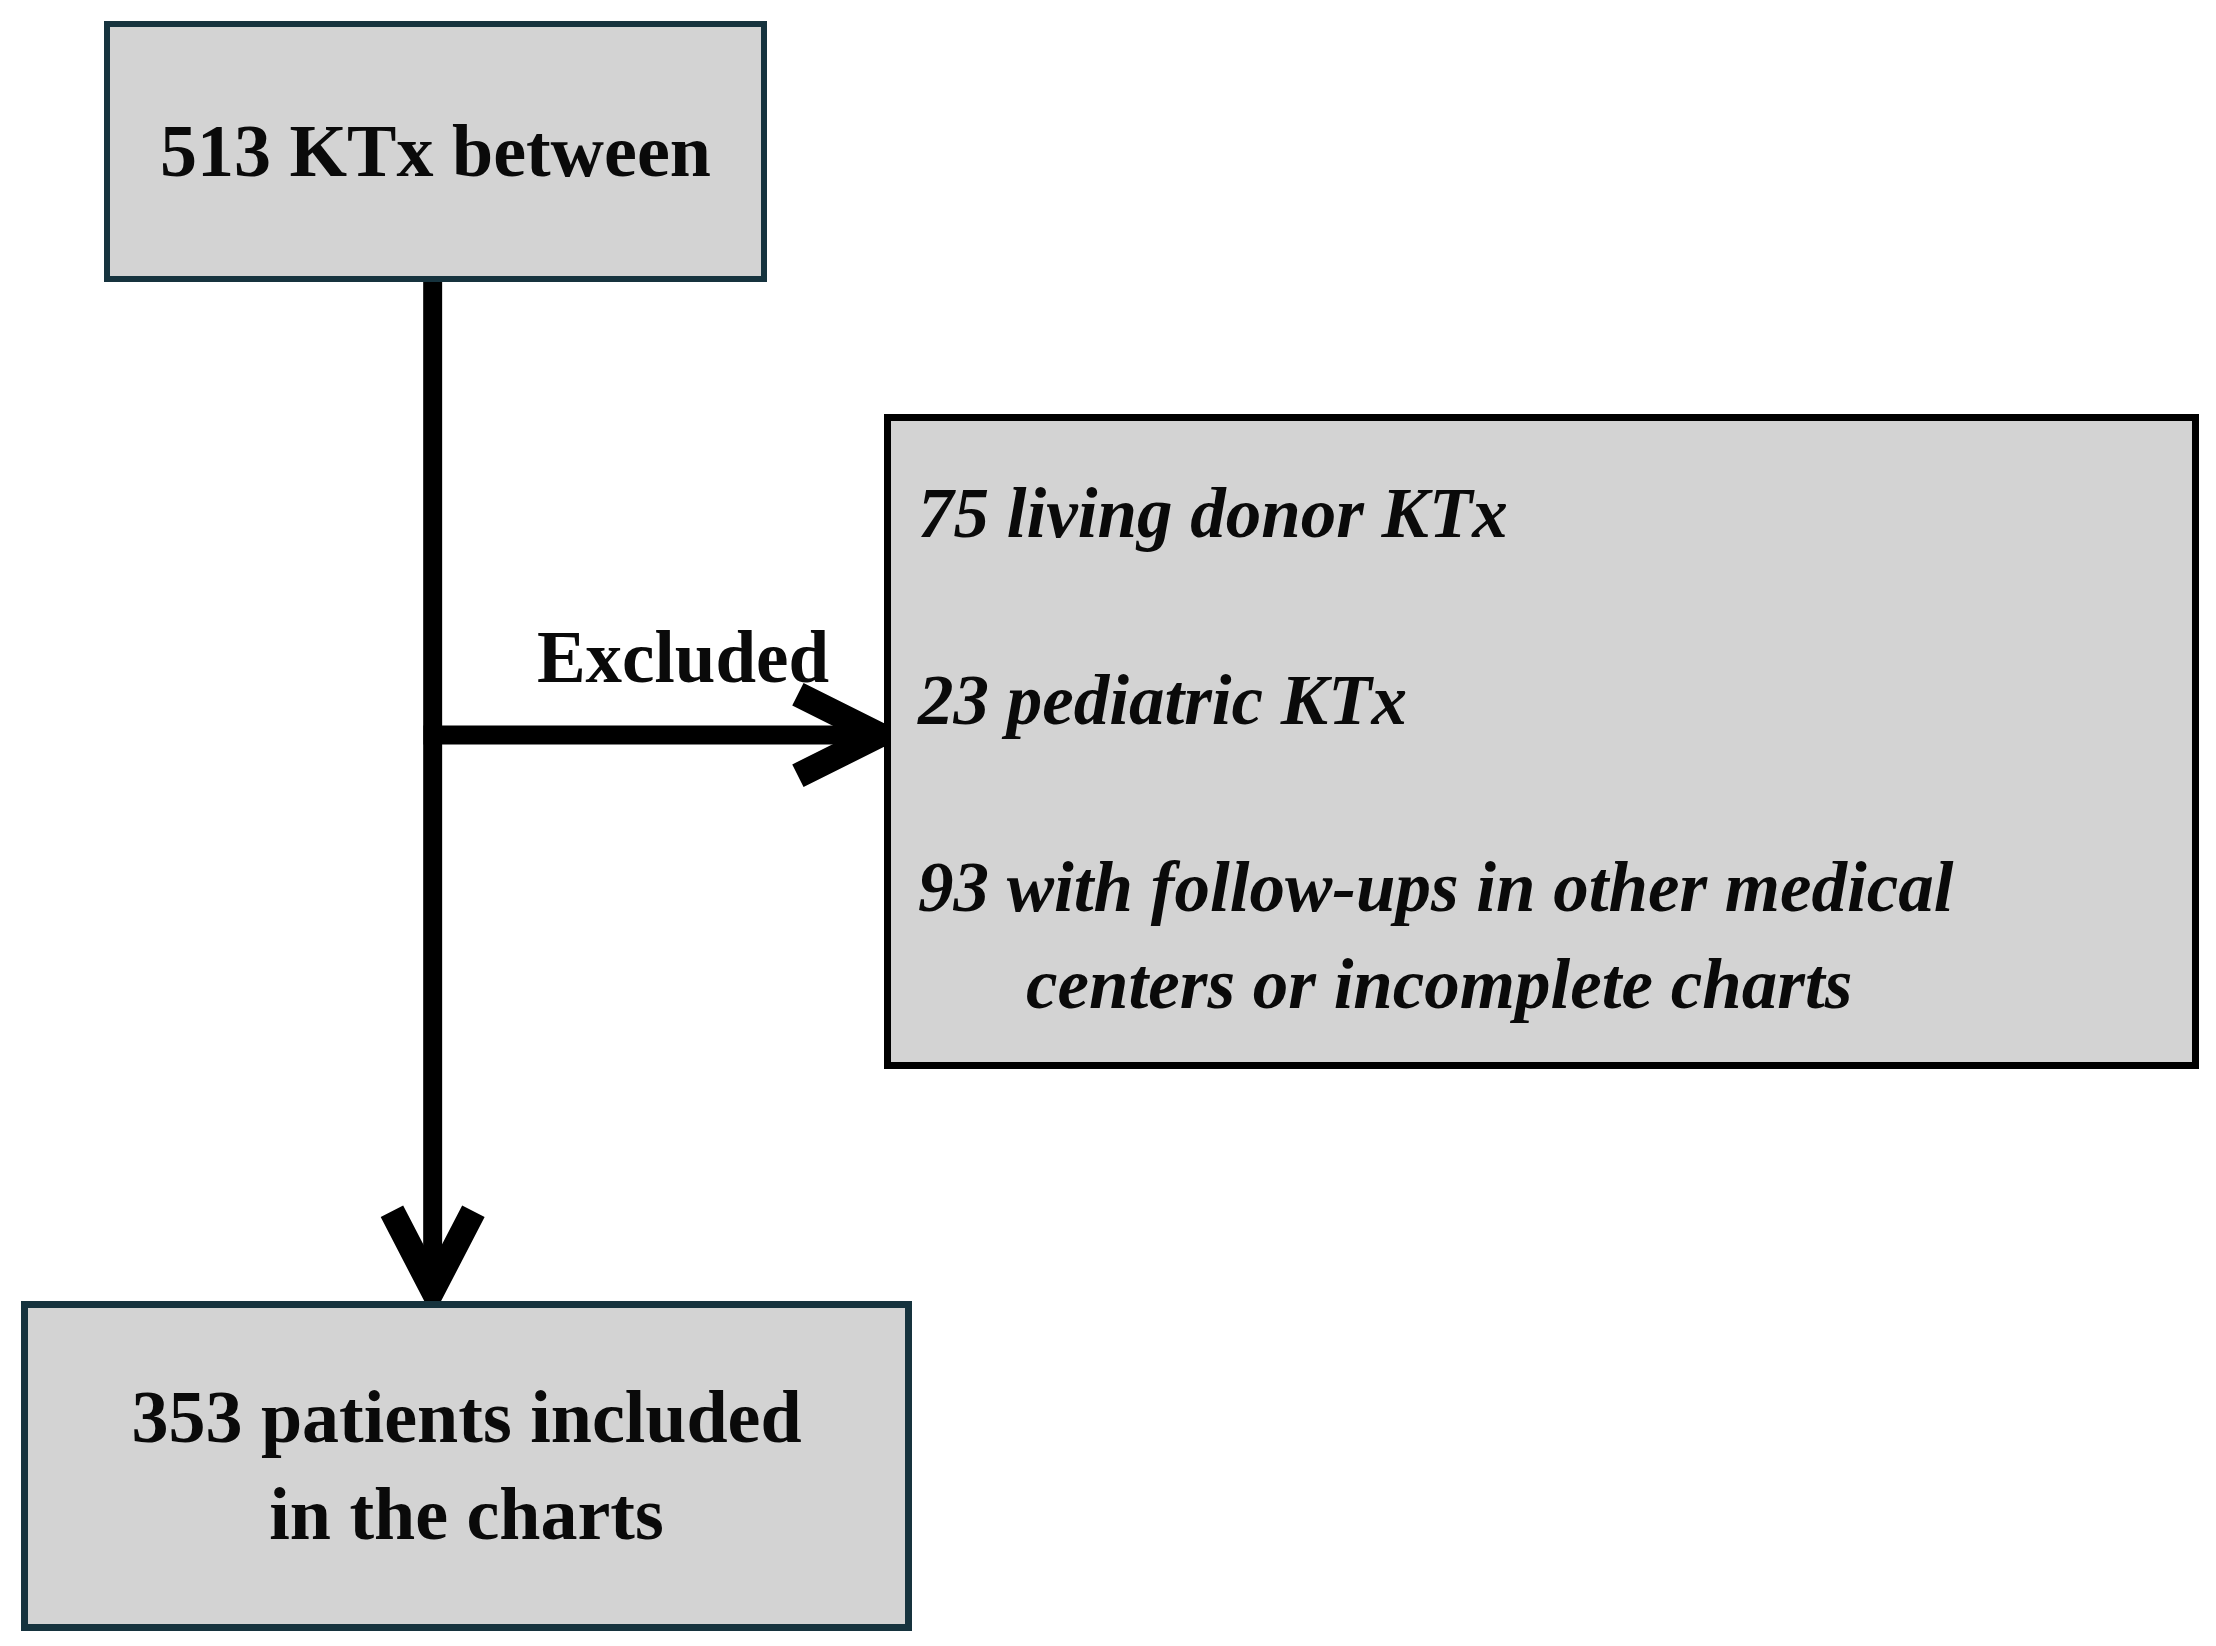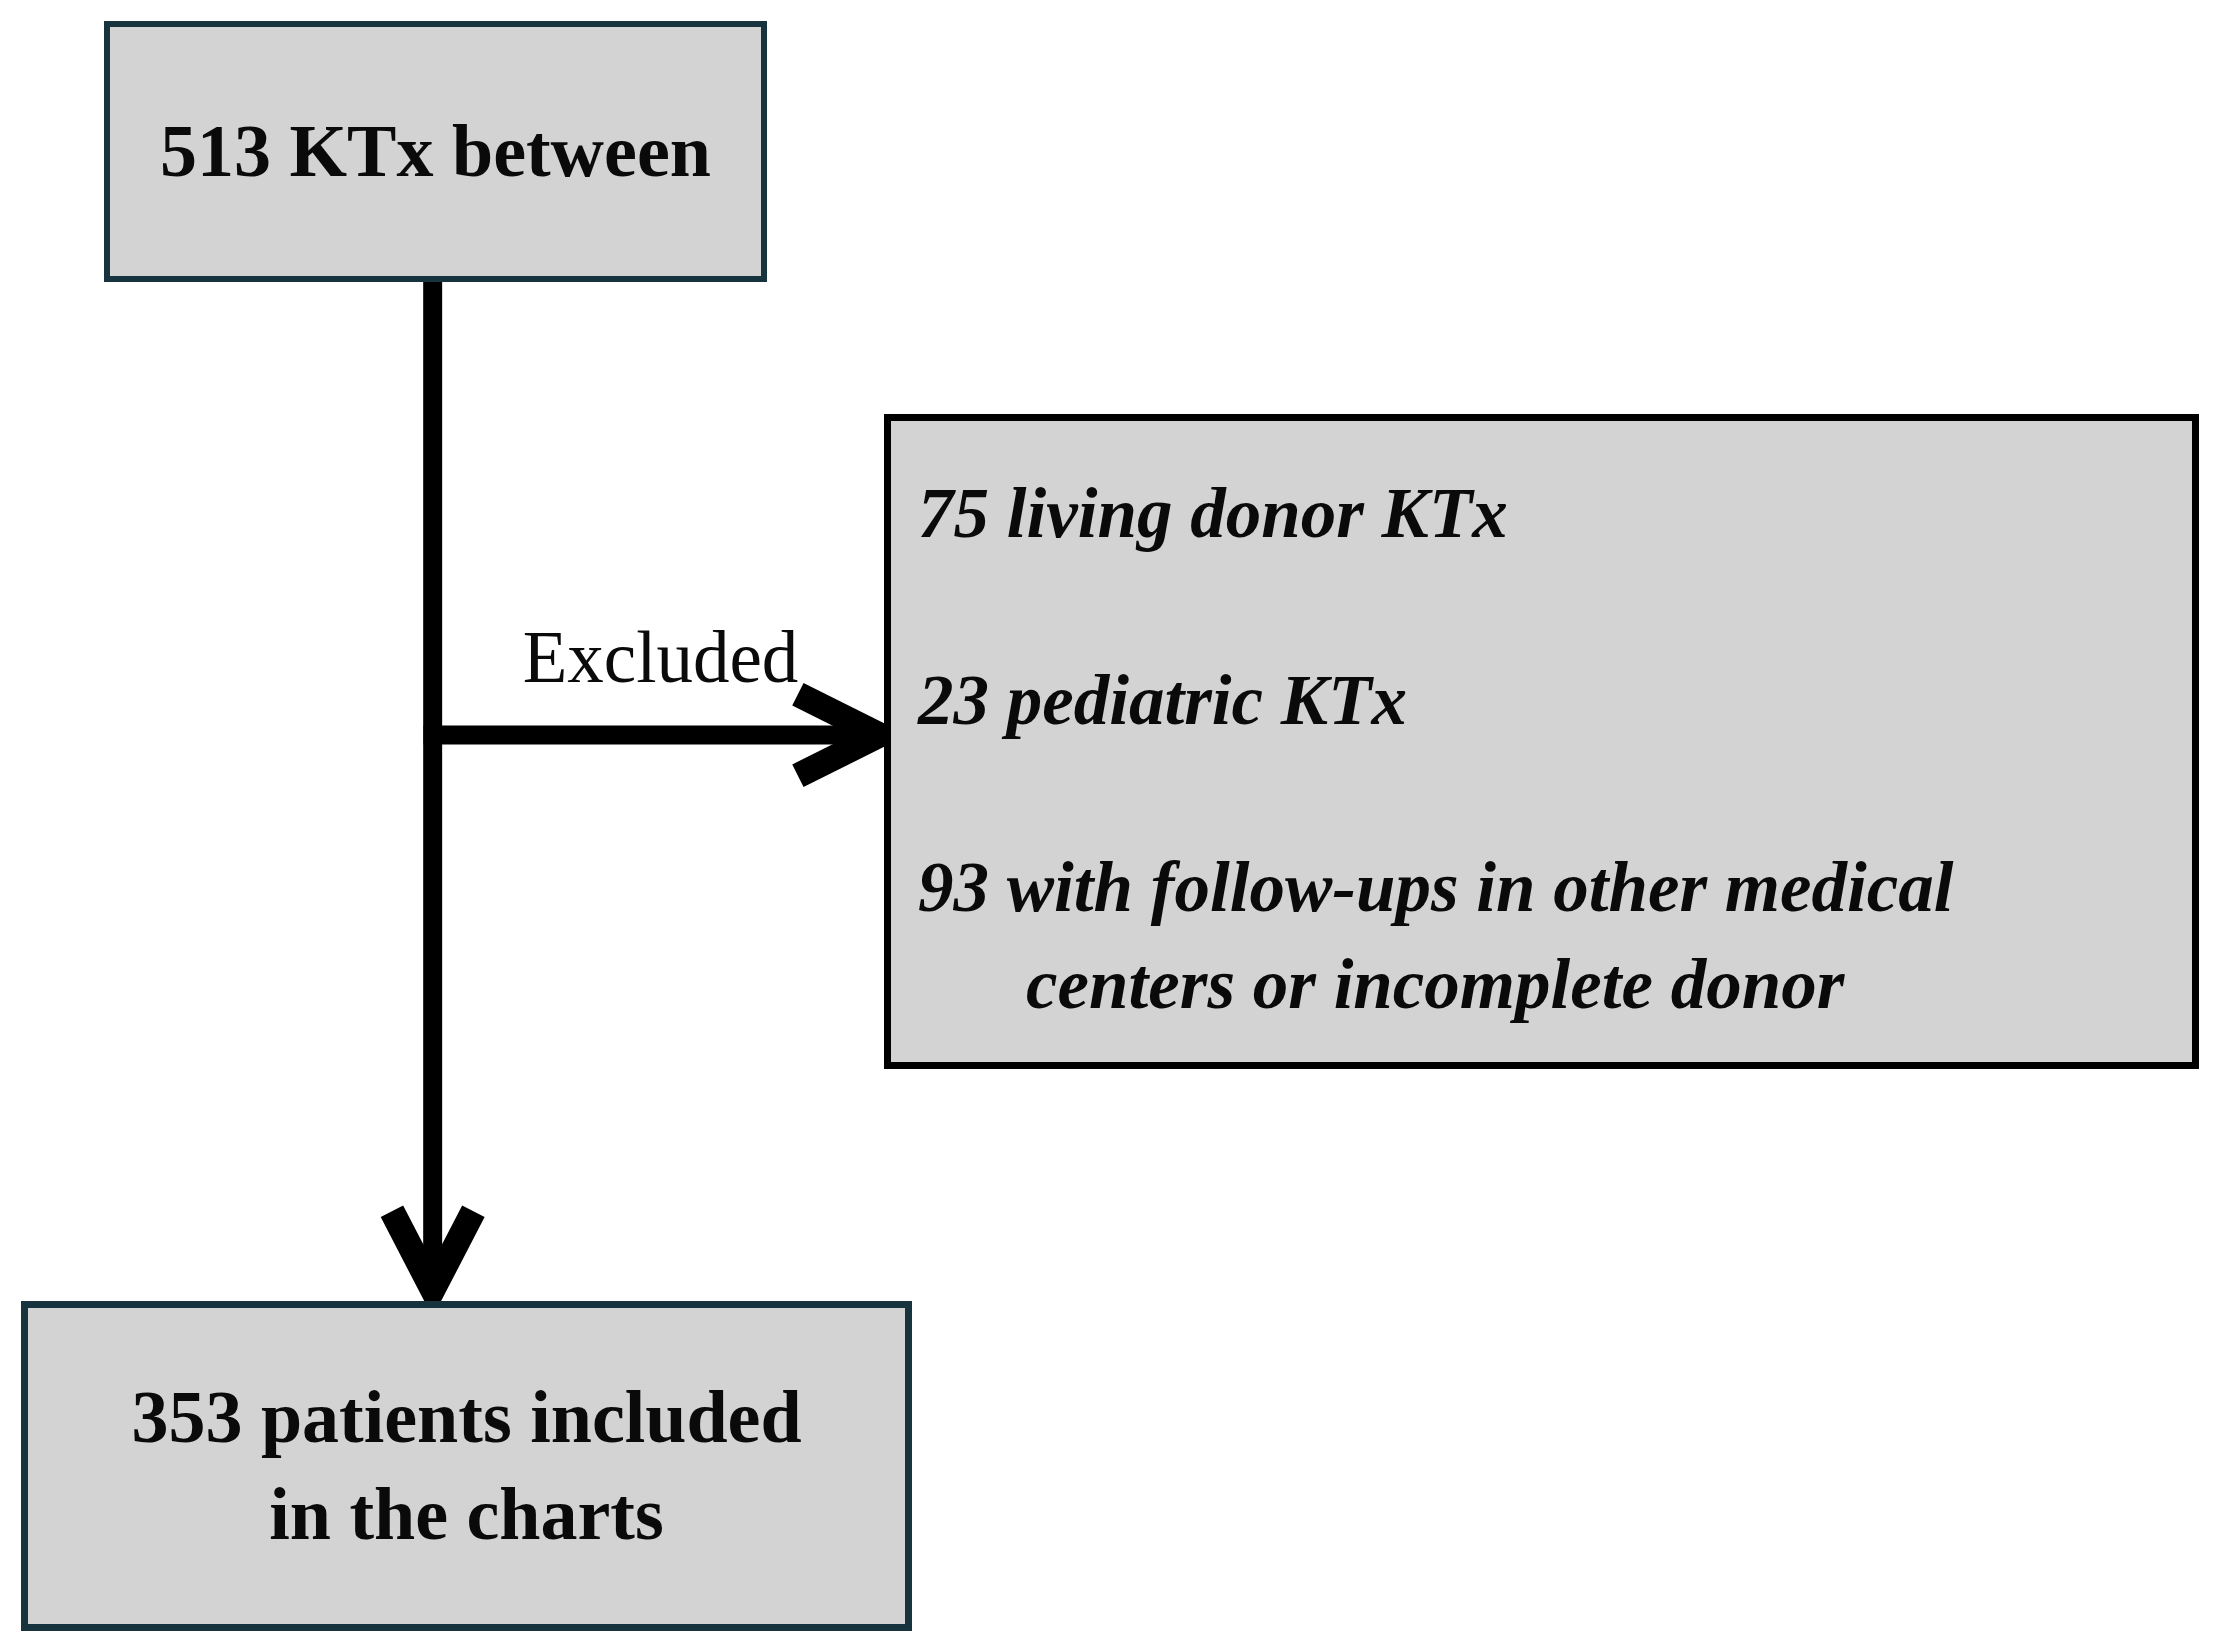--- a/index.html
+++ b/index.html
@@ -76,22 +76,22 @@
   }
   .excl-item .line.wrap {
     text-indent: 0;
   }
   
   #excluded-label {
     position: absolute;
     left: 492px;
     top: 621px;
     width: 337px;
-    text-align: center;
-    font-weight: normal;
+    text-align: right;
+    font-weight: bold;
     font-size: 73px;
     line-height: 73px;
   }
   
   #connectors {
     position: absolute;
     left: 0;
     top: 0;
     width: 2216px;
     height: 1647px;
@@ -125,21 +125,21 @@
 
   <div id="excluded-box">
     <div class="excl-item">
       <span class="line">75 living donor KTx</span>
     </div>
     <div class="excl-item">
       <span class="line">23 pediatric KTx</span>
     </div>
     <div class="excl-item">
       <span class="line">93 with follow-ups in other medical</span>
-      <span class="line wrap">centers or incomplete donor</span>
+      <span class="line wrap">centers or incomplete charts</span>
     </div>
   </div>
 
   <div id="bottom-box" class="node">
     <span class="line">353 patients included</span>
     <span class="line">in the charts</span>
   </div>
 
 </div>
 

